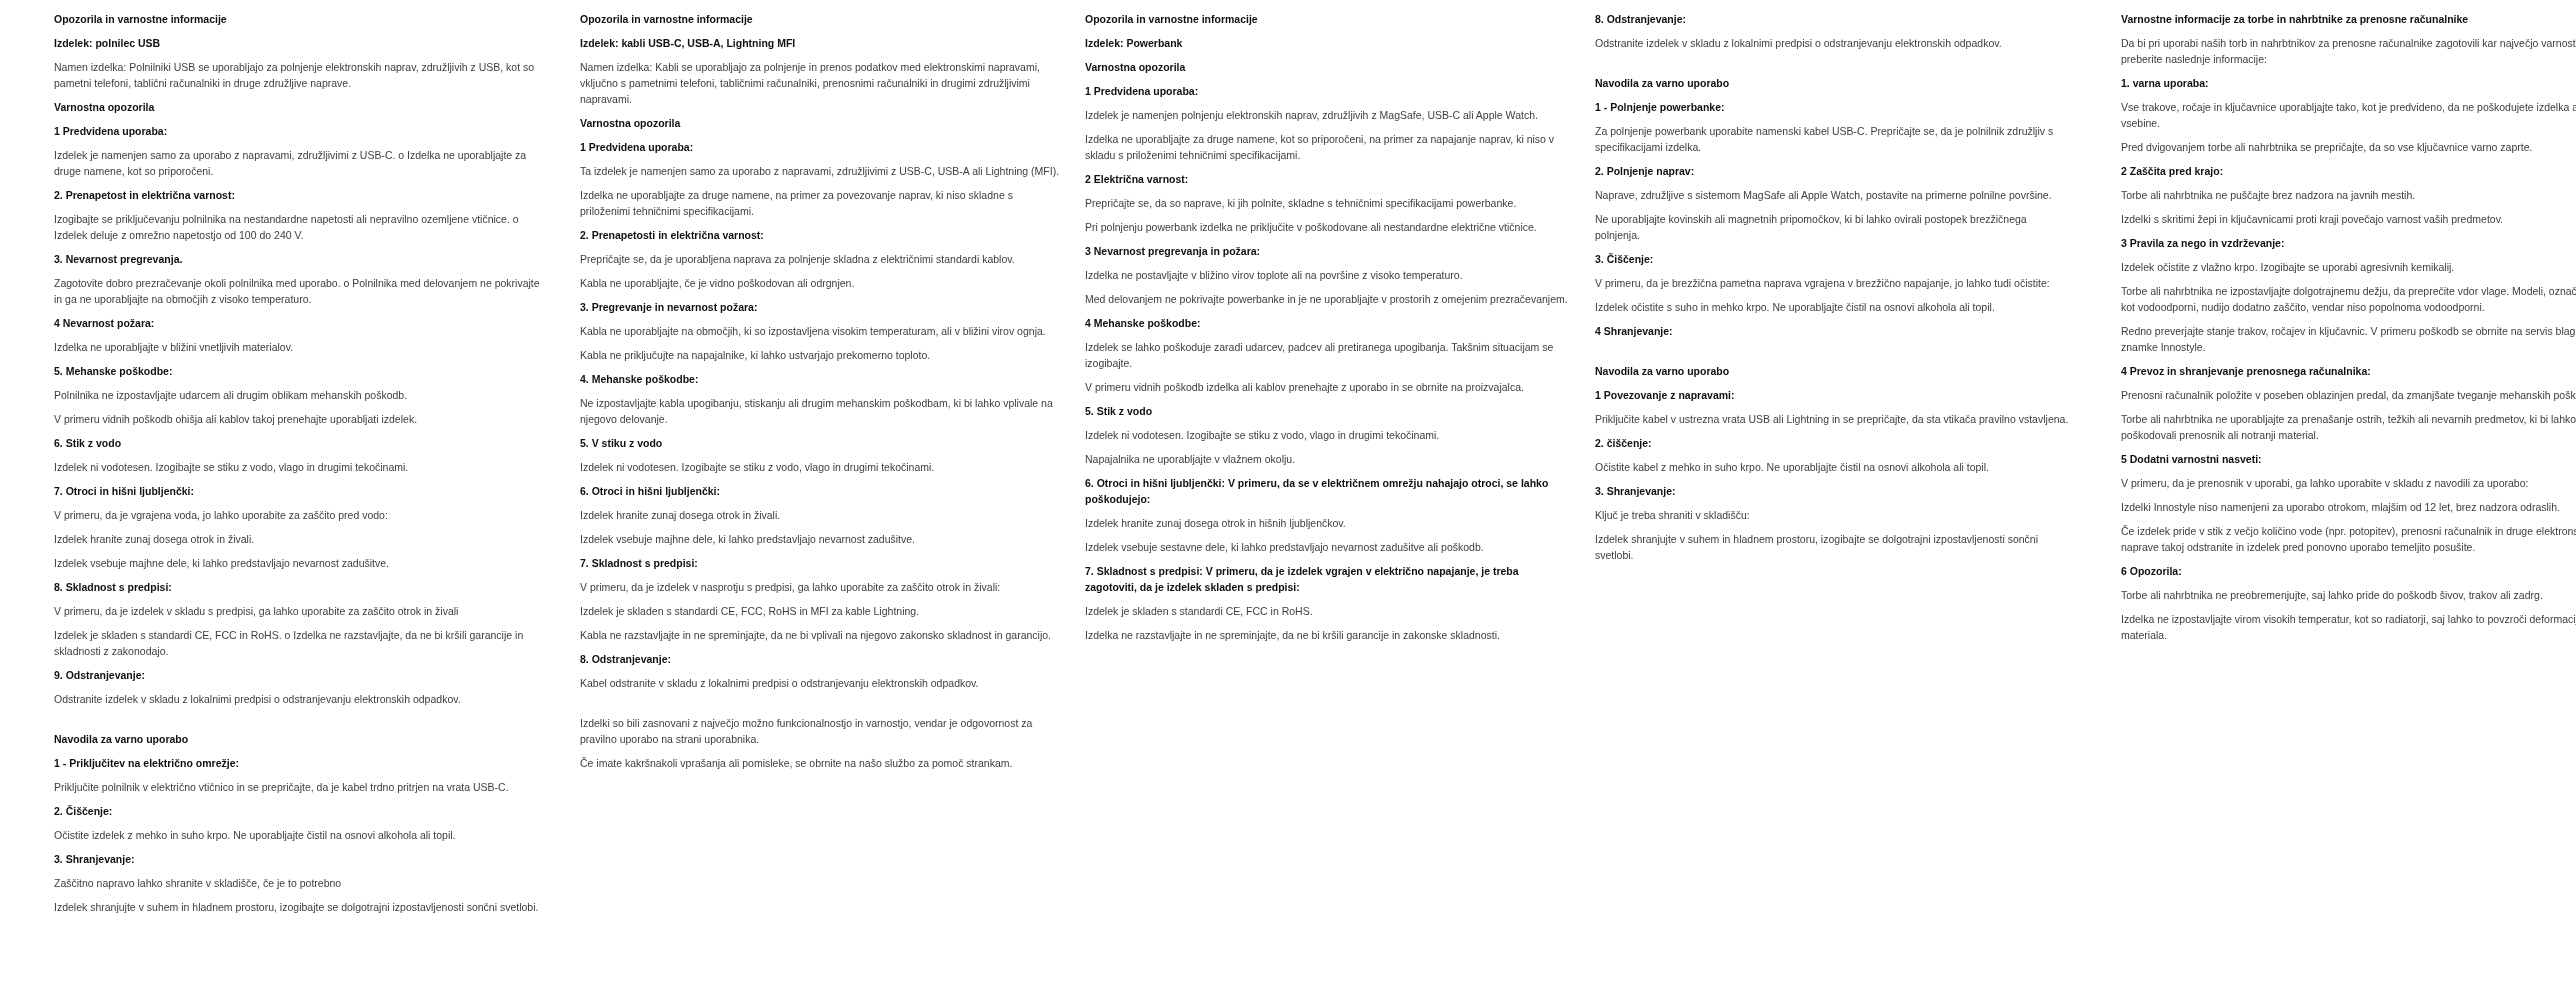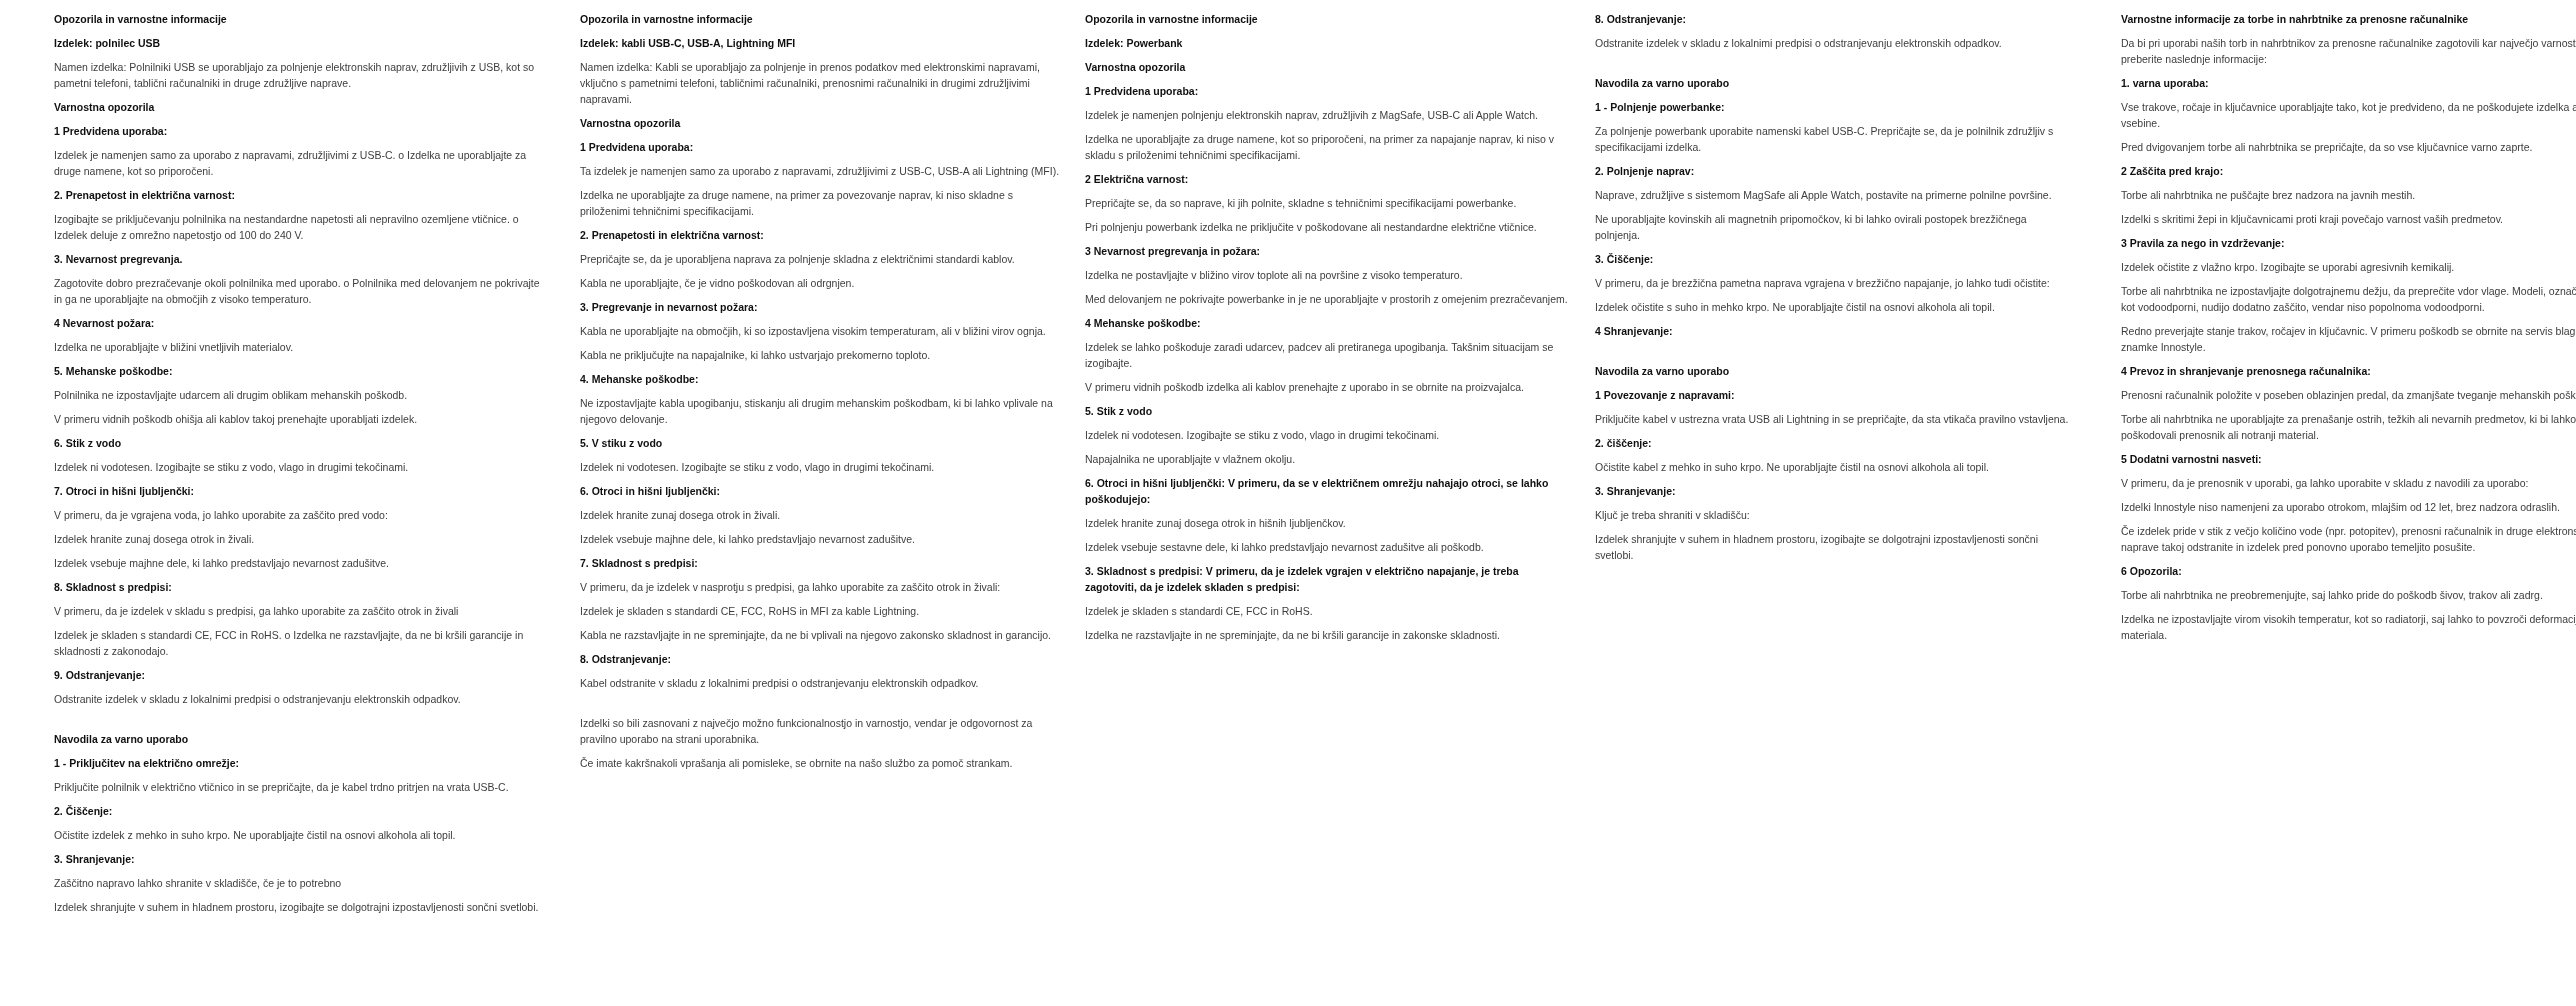--- a/index.html
+++ b/index.html
@@ -132,21 +132,21 @@
       <p>Med delovanjem ne pokrivajte powerbanke in je ne uporabljajte v prostorih z omejenim prezračevanjem.</p>
       <h3>4 Mehanske poškodbe:</h3>
       <p>Izdelek se lahko poškoduje zaradi udarcev, padcev ali pretiranega upogibanja. Takšnim situacijam se izogibajte.</p>
       <p>V primeru vidnih poškodb izdelka ali kablov prenehajte z uporabo in se obrnite na proizvajalca.</p>
       <h3>5. Stik z vodo</h3>
       <p>Izdelek ni vodotesen. Izogibajte se stiku z vodo, vlago in drugimi tekočinami.</p>
       <p>Napajalnika ne uporabljajte v vlažnem okolju.</p>
       <h3>6. Otroci in hišni ljubljenčki: V primeru, da se v električnem omrežju nahajajo otroci, se lahko poškodujejo:</h3>
       <p>Izdelek hranite zunaj dosega otrok in hišnih ljubljenčkov.</p>
       <p>Izdelek vsebuje sestavne dele, ki lahko predstavljajo nevarnost zadušitve ali poškodb.</p>
-      <h3>3. Skladnost s predpisi: V primeru, da je izdelek vgrajen v električno napajanje, je treba zagotoviti, da je izdelek skladen s predpisi:</h3>
+      <h3>7. Skladnost s predpisi: V primeru, da je izdelek vgrajen v električno napajanje, je treba zagotoviti, da je izdelek skladen s predpisi:</h3>
       <p>Izdelek je skladen s standardi CE, FCC in RoHS.</p>
       <p>Izdelka ne razstavljajte in ne spreminjajte, da ne bi kršili garancije in zakonske skladnosti.</p>
     </div>
   <div class="col col-4">
       <h3>8. Odstranjevanje:</h3>
       <p>Odstranite izdelek v skladu z lokalnimi predpisi o odstranjevanju elektronskih odpadkov.</p>
       <div class="gap"></div>
       <h3>Navodila za varno uporabo</h3>
       <h3>1 - Polnjenje powerbanke:</h3>
       <p>Za polnjenje powerbank uporabite namenski kabel USB-C. Prepričajte se, da je polnilnik združljiv s specifikacijami izdelka.</p>

